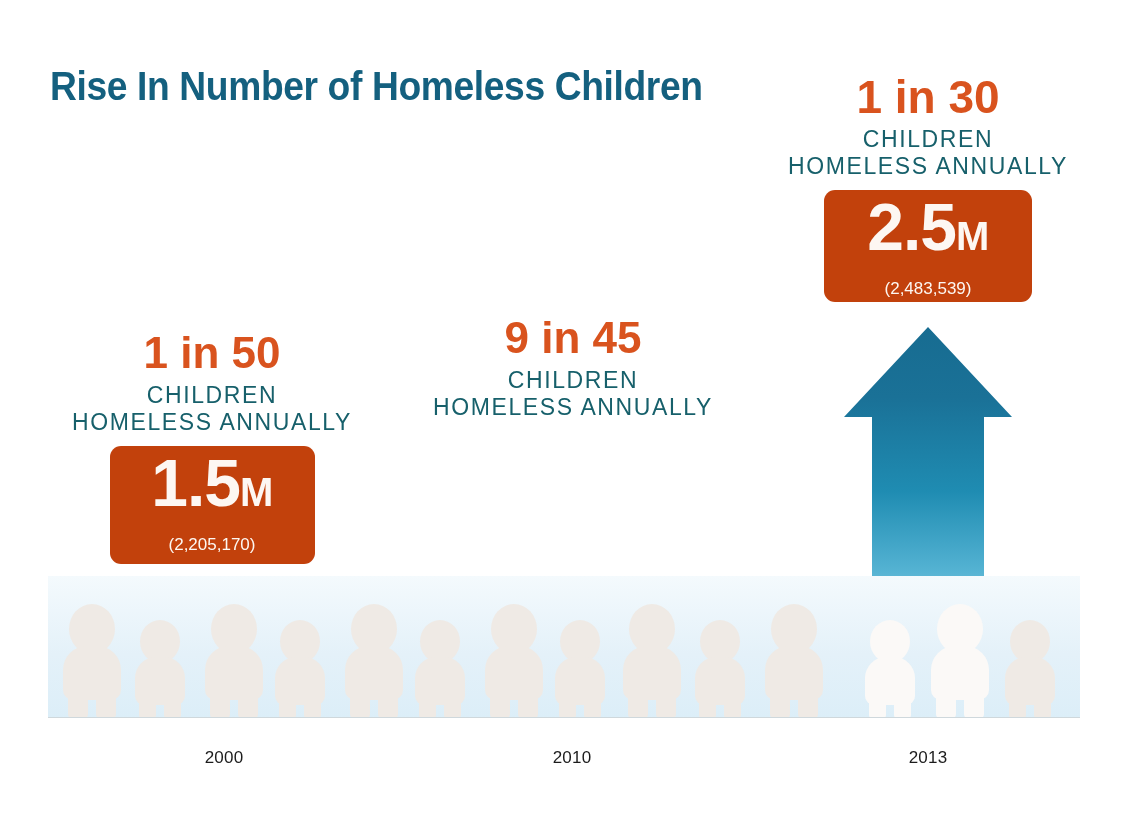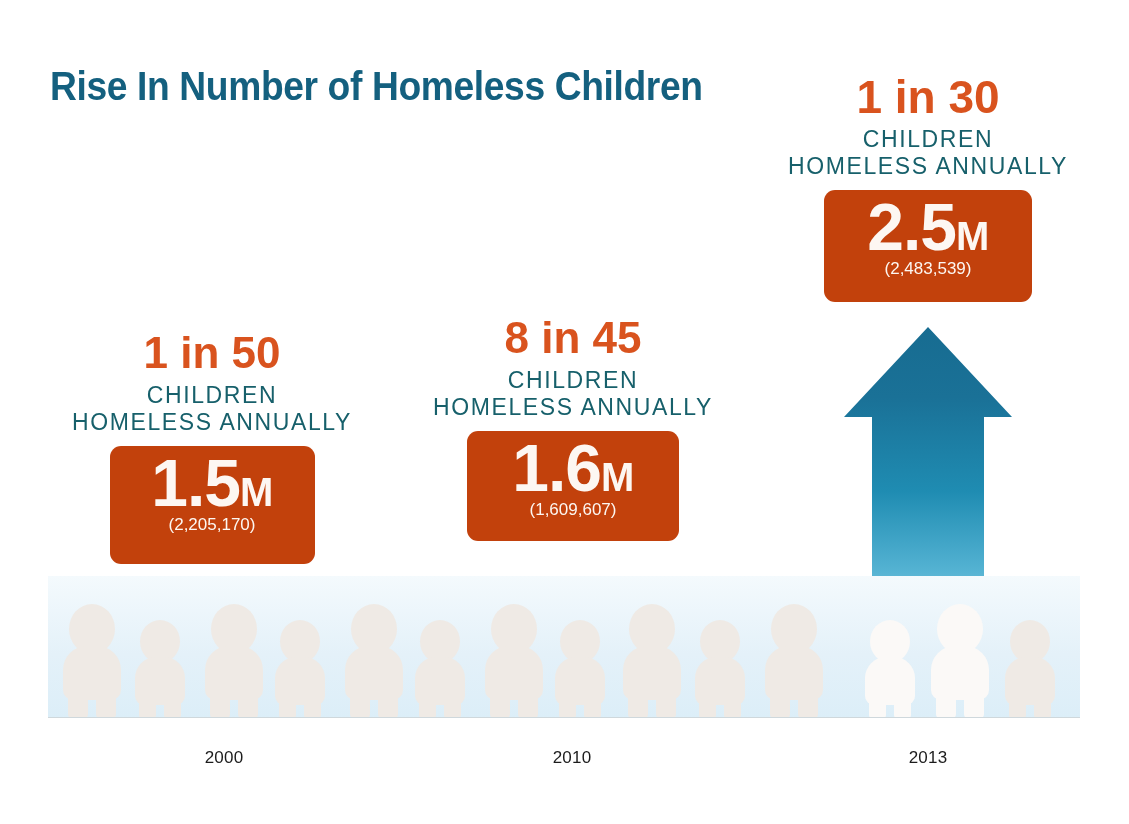--- a/index.html
+++ b/index.html
@@ -130,21 +130,21 @@
     font-weight: bold;
     letter-spacing: -1px;
   }
   .value-unit {
     font-size: 40px;
     font-weight: bold;
     letter-spacing: -0.5px;
   }
   .value-exact {
     font-size: 17px;
-    margin-top: 0;
+    margin-top: 20px;
     letter-spacing: 0px;
     white-space: nowrap;
     font-family: "Liberation Sans Narrow", "Liberation Sans", sans-serif;
   }
 
   
   .year-label {
     position: absolute;
     top: 748px;
     font-size: 17px;
@@ -272,29 +272,23 @@
     <div class="caption" style="margin-top:0;">HOMELESS ANNUALLY</div>
     <div class="value-box" style="width:205px; height:118px;">
       <div class="value-line">
         <span class="value-big">1.5</span><span class="value-unit">M</span>
       </div>
       <div class="value-exact">(2,205,170)</div>
     </div>
   </div>
 
   <div class="stat-group" id="group-1" style="left:413px; top:315px; width:320px;">
-    <div class="ratio">8 in 45</div>
+    <div class="ratio">9 in 45</div>
     <div class="caption">CHILDREN</div>
     <div class="caption" style="margin-top:0;">HOMELESS ANNUALLY</div>
-    <div class="value-box" style="width:212px; height:110px;">
-      <div class="value-line">
-        <span class="value-big">1.6</span><span class="value-unit">M</span>
-      </div>
-      <div class="value-exact">(1,609,607)</div>
-    </div>
   </div>
 
   <div class="stat-group" id="group-2" style="left:768px; top:74px; width:320px;">
     <div class="ratio" style="font-size:46px;">1 in 30</div>
     <div class="caption">CHILDREN</div>
     <div class="caption" style="margin-top:0;">HOMELESS ANNUALLY</div>
     <div class="value-box" style="width:208px; height:112px;">
       <div class="value-line">
         <span class="value-big">2.5</span><span class="value-unit">M</span>
       </div>

